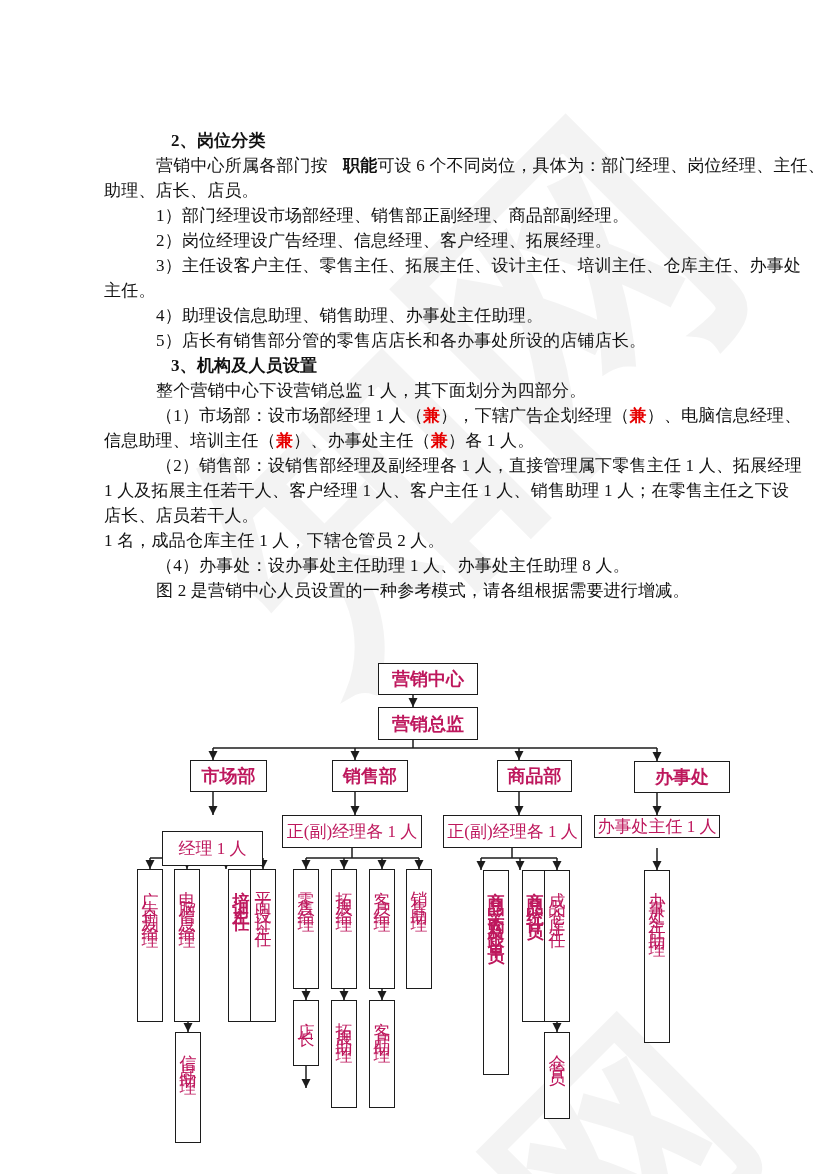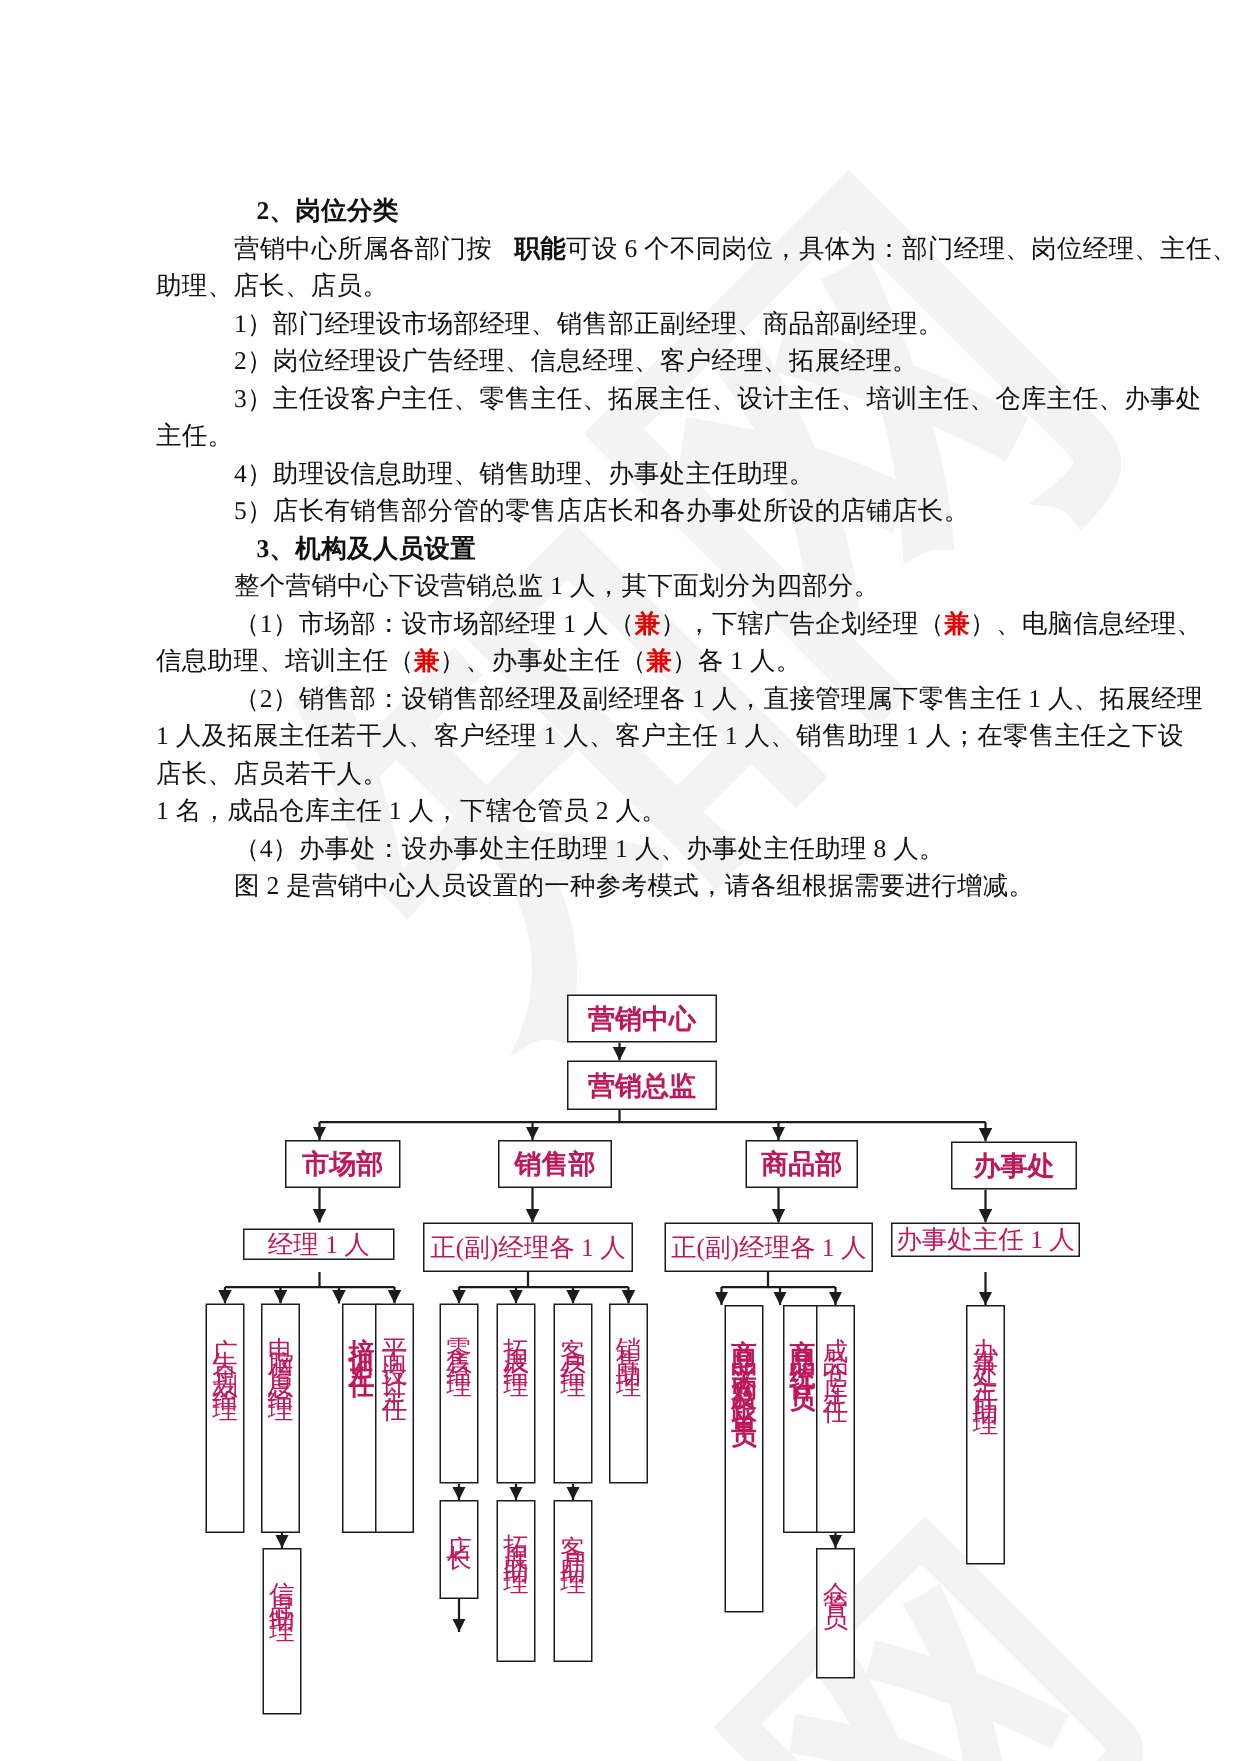--- a/index.html
+++ b/index.html
@@ -121,23 +121,23 @@
       <line x1="557" y1="367" x2="557" y2="377" marker-end="url(#ah)"></line>
     </g>
   </svg>
 
   <div class="node hbox big b" style="left:363px;top:8px;width:100px;height:32px">营销中心</div>
   <div class="node hbox big b" style="left:363px;top:52px;width:100px;height:33px">营销总监</div>
 
   <div class="node hbox big b" style="left:175px;top:105px;width:77px;height:32px">市场部</div>
   <div class="node hbox big b" style="left:317px;top:105px;width:76px;height:32px">销售部</div>
   <div class="node hbox big b" style="left:482px;top:105px;width:75px;height:32px">商品部</div>
-  <div class="node hbox big b" style="left:619px;top:106px;width:84px;height:32px">办事处</div>
+  <div class="node hbox big b" style="left:619px;top:106px;width:96px;height:32px">办事处</div>
 
-  <div class="node hbox" style="left:162px;top:164px;width:101px;height:21px">经理 1 人</div>
+  <div class="node hbox" style="left:162px;top:176px;width:101px;height:35px">经理 1 人</div>
   <div class="node hbox" style="left:282px;top:160px;width:140px;height:33px">正(副)经理各 1 人</div>
   <div class="node hbox" style="left:443px;top:160px;width:139px;height:33px">正(副)经理各 1 人</div>
   <div class="node hbox" style="left:594px;top:160px;width:126px;height:23px">办事处主任 1 人</div>
 
   <div class="node vbox" style="left:137px;top:214px;width:26px;height:153px">
       <span>广告企划经理</span>
     </div>
   <div class="node vbox" style="left:174px;top:214px;width:26px;height:153px">
       <span>电脑信息经理</span>
     </div>

